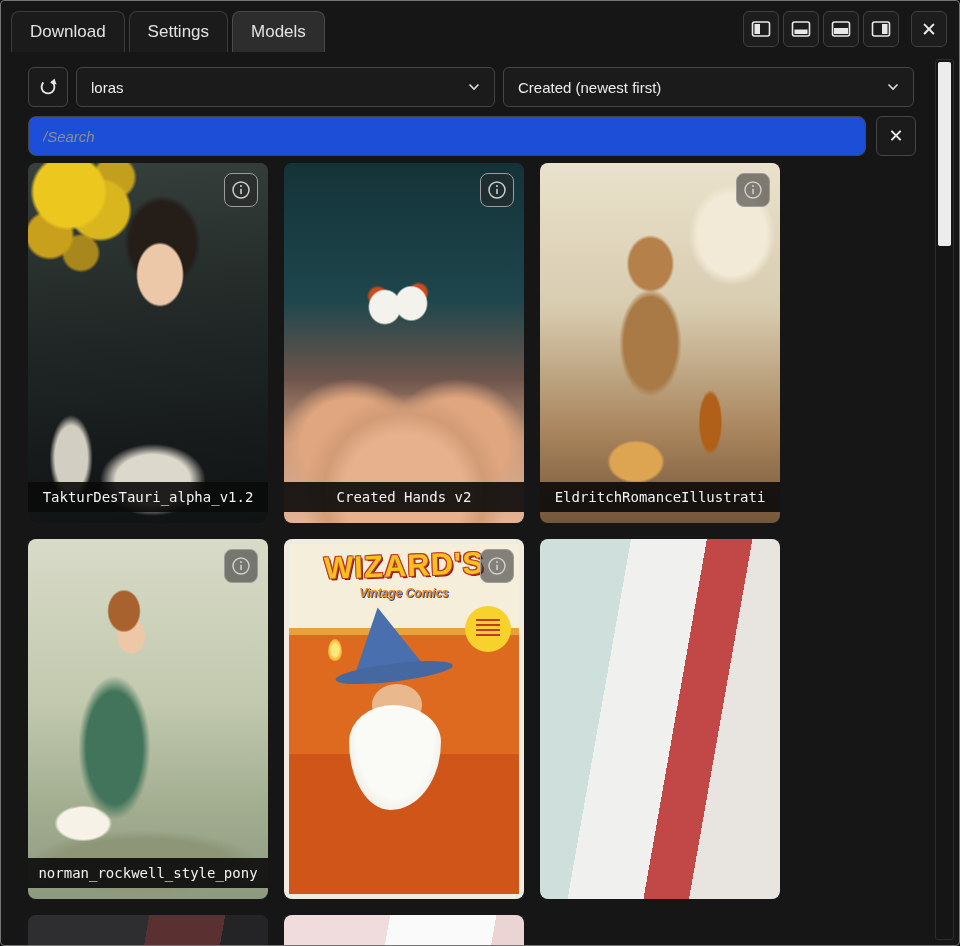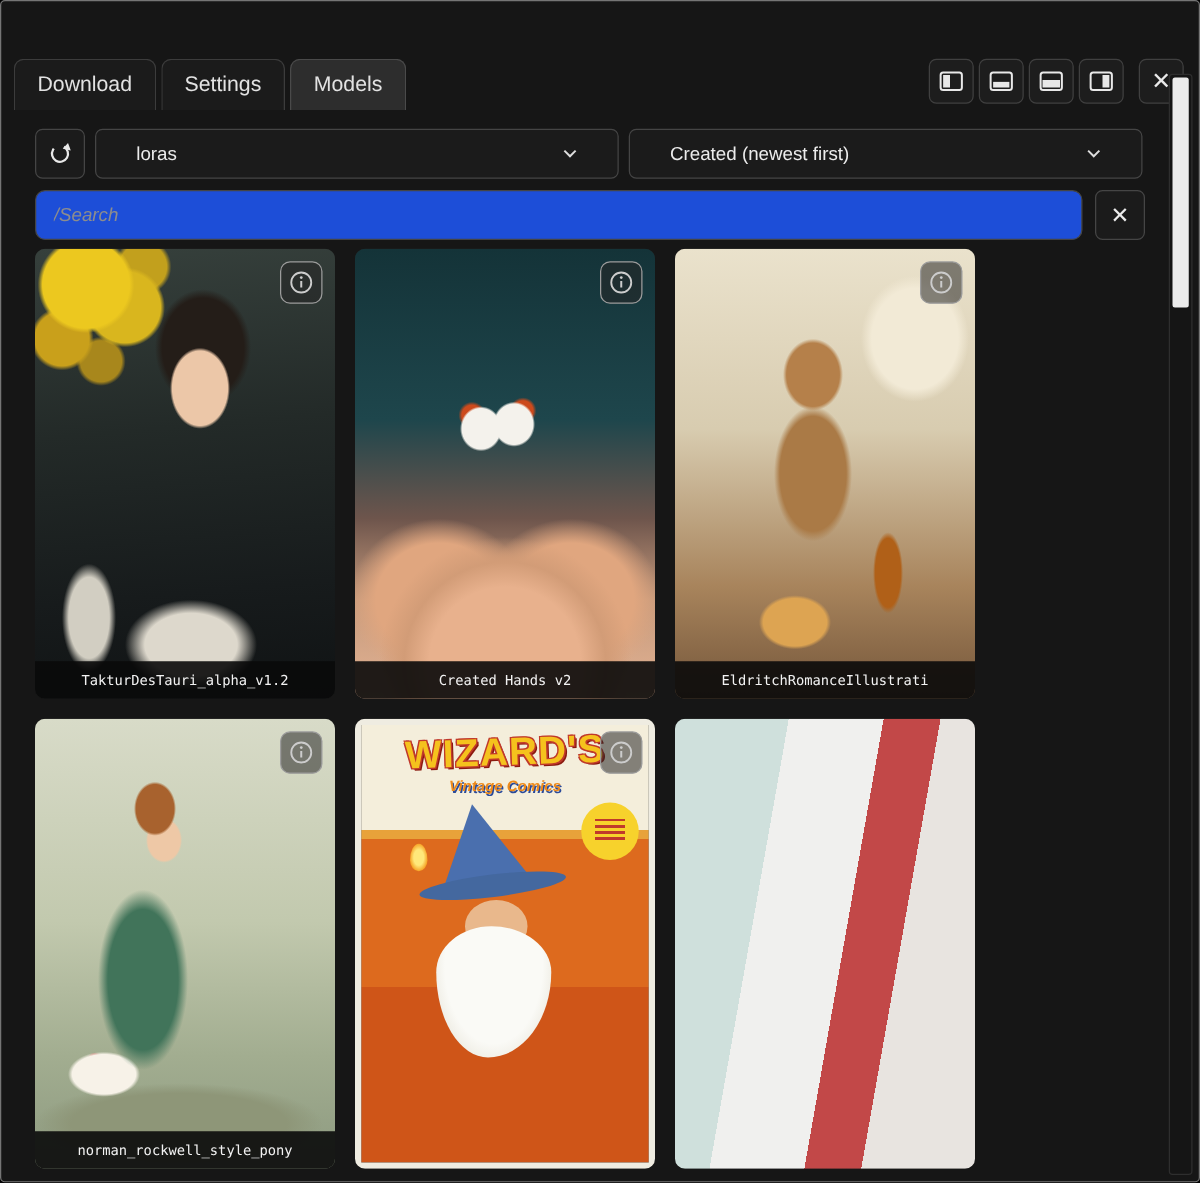--- a/index.html
+++ b/index.html
@@ -16,21 +16,20 @@
     color: #e4e4e4;
   }
 
   
   .tabbar {
     position: relative;
     height: 52px;
     padding: 10px 12px 0 10px;
     display: flex;
     align-items: flex-start;
-    margin-top: 36px;
   }
   .tabs { display: flex; gap: 4px; }
   .tab {
     height: 41px;
     line-height: 39px;
     padding: 0 18px;
     font-size: 17px;
     color: #e2e2e2;
     background: #1b1b1b;
     border: 1px solid #3c3c3c;
@@ -74,21 +73,21 @@
     color: #ececec;
     cursor: pointer;
     font-size: 17px;
   }
   .select {
     height: 40px;
     background: #1b1b1b;
     border: 1px solid #454545;
     border-radius: 6px;
     display: flex; align-items: center; justify-content: space-between;
-    padding: 0 32px;
+    padding: 0 14px;
     font-size: 15px;
     color: #ececec;
     cursor: pointer;
   }
   .select.type { width: 420px; }
   .select.sort { width: 412px; }
 
   
   .searchrow {
     display: flex; gap: 10px;
@@ -122,26 +121,26 @@
     position: relative;
     width: 240px; height: 360px;
     border-radius: 8px;
     overflow: hidden;
     background: #222;
     cursor: pointer;
   }
   .art { position: absolute; inset: 0; }
   .titlebar {
     position: absolute;
-    left: 0; right: 0; bottom: 0;
+    left: 0; right: 0; bottom: 11px;
     height: 30px;
     background: rgba(10,10,10,0.9);
     color: #f2f2f2;
     font-family: "DejaVu Sans Mono", monospace;
-    font-size: 11px;
+    font-size: 14px;
     display: flex; align-items: center; justify-content: center;
     white-space: nowrap; overflow: hidden;
     padding: 0 4px;
     text-align: center;
   }
   .info {
     position: absolute;
     top: 10px; right: 10px;
     width: 34px; height: 34px;
     border-radius: 8px;

